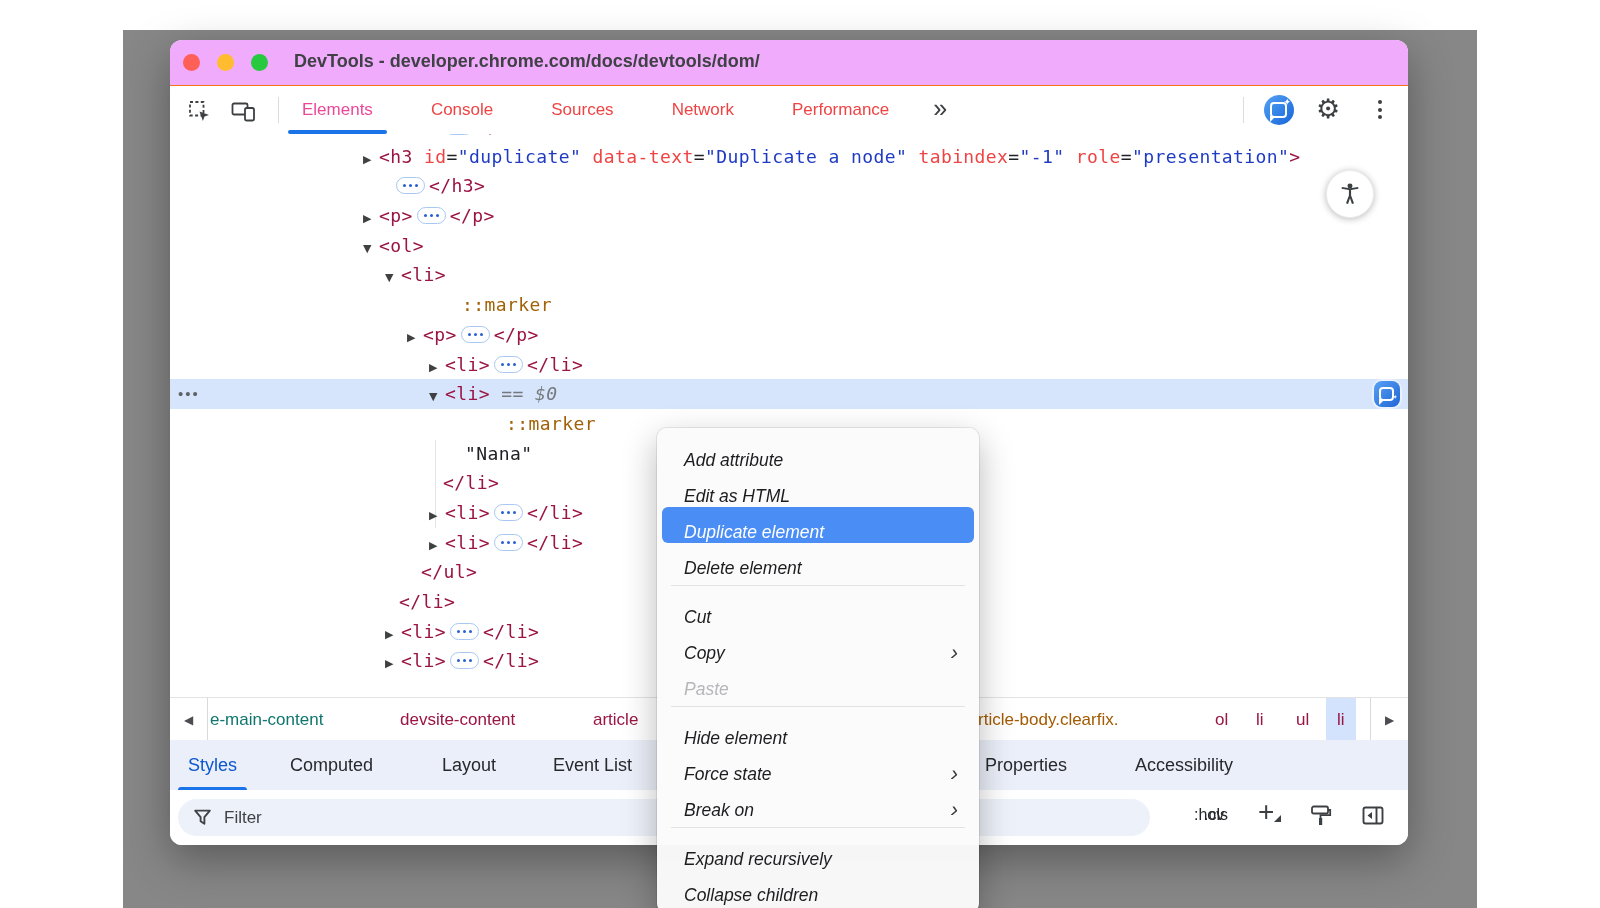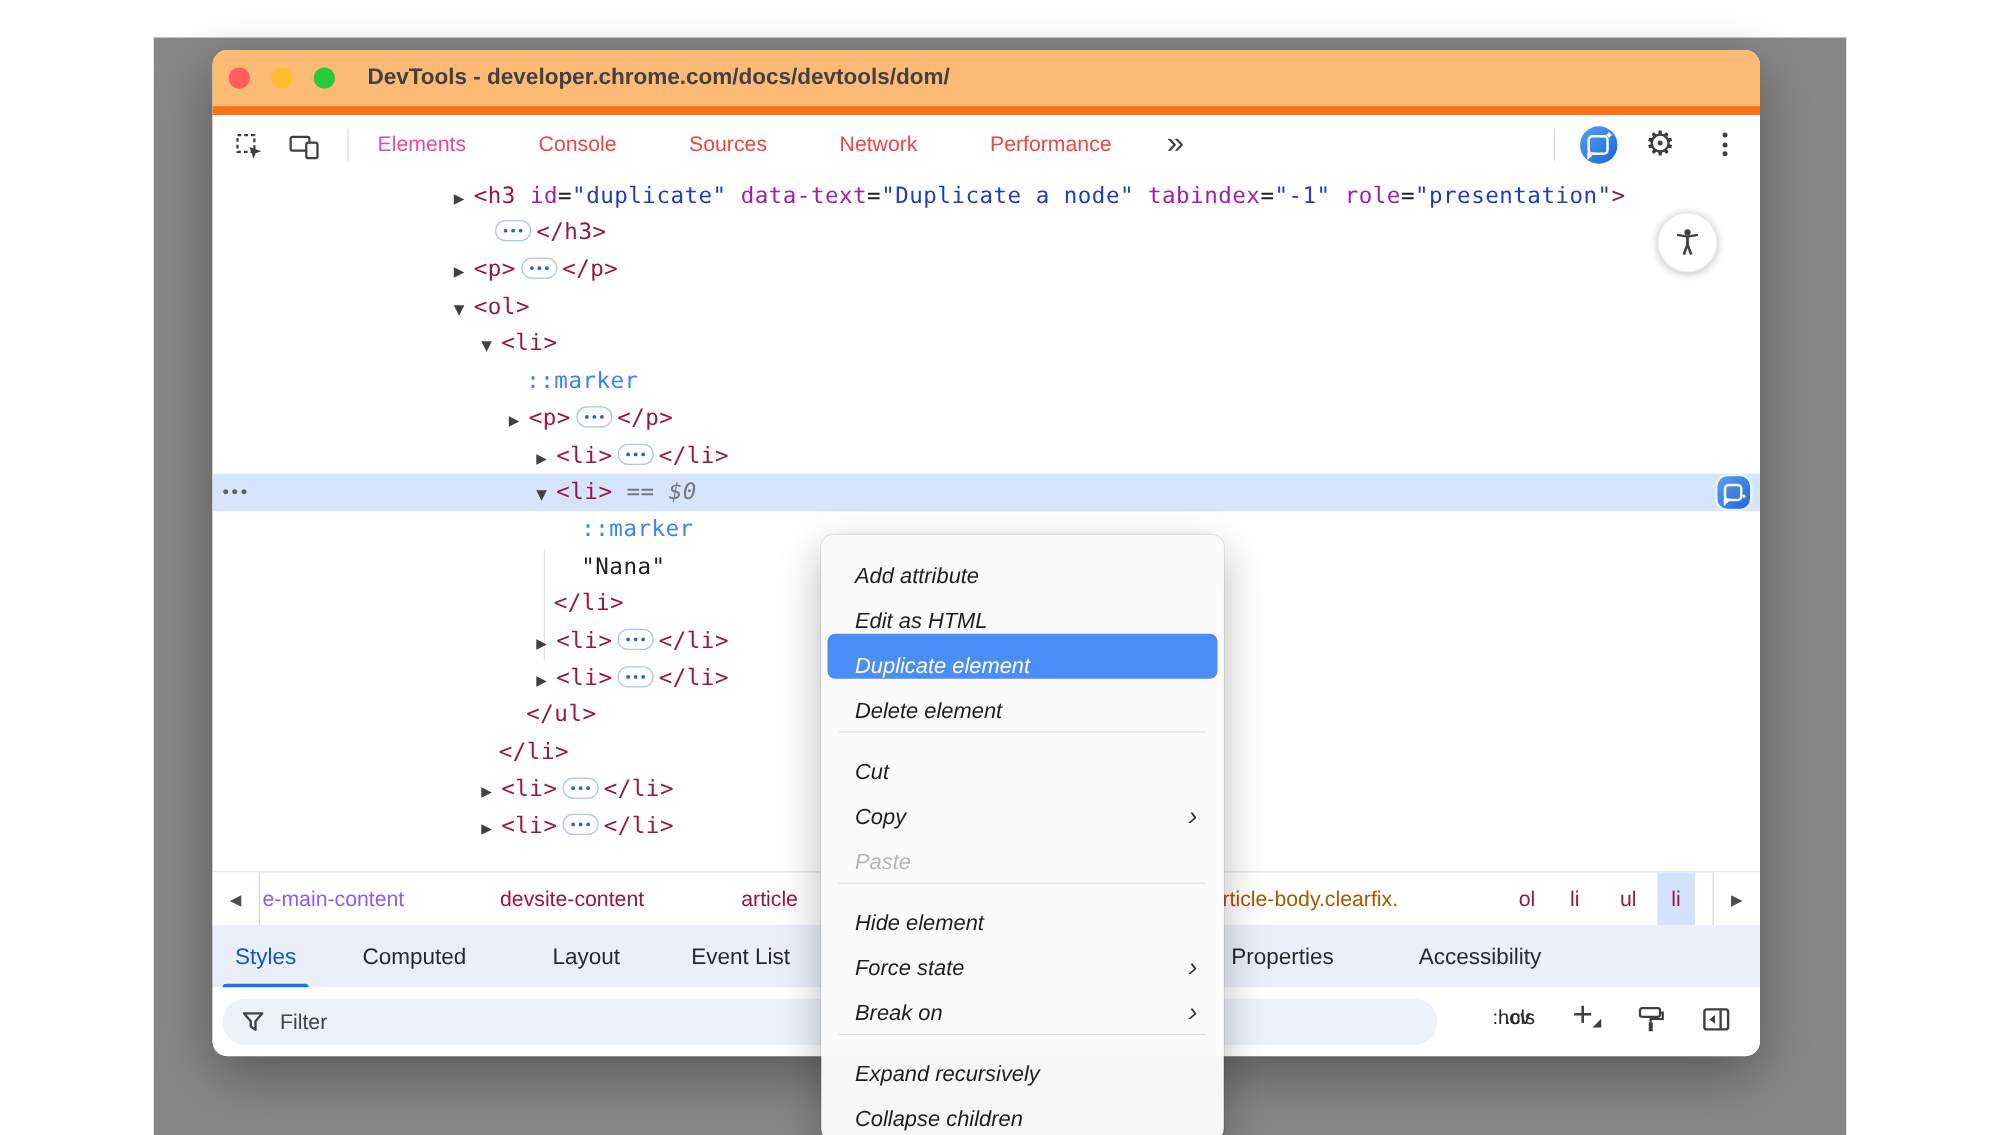--- a/index.html
+++ b/index.html
@@ -5,21 +5,21 @@
   html,body{margin:0;padding:0;}
   #stage{position:relative;width:1600px;height:908px;background:#ffffff;overflow:hidden;
          font-family:"Liberation Sans",sans-serif;-webkit-font-smoothing:antialiased;}
   .backdrop{position:absolute;left:123px;top:30px;width:1354px;height:878px;background:#878787;}
 
   
   .window{position:absolute;left:170px;top:40px;width:1238px;height:805px;background:#fff;
           border-radius:12px;box-shadow:0 14px 44px rgba(0,0,0,.34);overflow:hidden;}
 
   
-  .titlebar{position:relative;height:45px;border-bottom:7px solid #f97316;background:#fdba74;}
+  .titlebar{position:relative;height:45px;border-bottom:1px solid #f97316;background:#f0abfc;}
   .light{position:absolute;top:14px;width:17px;height:17px;border-radius:50%;}
   .light.red{left:13px;background:#fe5f57;}
   .light.yellow{left:47px;background:#febc2e;}
   .light.green{left:81px;background:#27c93f;}
   .wtitle{position:absolute;left:124px;top:11px;font-size:18px;font-weight:700;color:#3f4145;white-space:nowrap;}
 
   
   .toolbar{position:relative;height:48px;border-bottom:1px solid #d8dade;background:#fff;}
   .tbicon{position:absolute;top:12px;width:26px;height:26px;display:flex;align-items:center;justify-content:center;}
   .tb-inspect{left:16px;} .tb-device{left:60px;}
@@ -40,22 +40,22 @@
   .kebab{position:absolute;left:1208px;top:14px;display:flex;flex-direction:column;gap:3.5px;}
   .kebab i{width:4px;height:4px;border-radius:50%;background:#3c4043;}
 
   
   .domtree{position:absolute;left:0;top:94px;width:100%;height:563px;overflow:hidden;background:#fff;
            font-family:"DejaVu Sans Mono",monospace;font-size:18px;letter-spacing:.4px;color:#202124;}
   .trow{height:29.7px;line-height:29.7px;white-space:nowrap;position:relative;}
   .trow.clip-top{margin-top:-22px;}
   .trow.sel{background:#d7e5fc;}
   .arr{display:inline-block;width:16px;font-size:11px;color:#3e4042;font-family:"DejaVu Sans",sans-serif;}
-  .tk-t{color:#9a1444;} .tk-a{color:#a21caf;} .tk-e{color:#202124;} .tk-v{color:#1f3bc3;}
-  .tk-ps{color:#3b82f6;} .tk-tx{color:#202124;} .tk-m{color:#75787c;} .tk-mi{color:#75787c;font-style:italic;}
+  .tk-t{color:#9a1444;} .tk-a{color:#ef4444;} .tk-e{color:#202124;} .tk-v{color:#1f3bc3;}
+  .tk-ps{color:#a16207;margin-left:41px;} .tk-tx{color:#202124;} .tk-m{color:#75787c;} .tk-mi{color:#75787c;font-style:italic;}
   .pill{display:inline-block;width:27px;height:15px;border:1.5px solid #a9c7f3;border-radius:9px;
         vertical-align:-2px;margin:0 4px;position:relative;background:#fff;}
   .pill i{position:absolute;top:50%;margin-top:-1.5px;width:3px;height:3px;border-radius:50%;background:#2a5fd1;}
   .pill i:nth-child(1){left:6px;} .pill i:nth-child(2){left:12px;} .pill i:nth-child(3){left:18px;}
   .gutter-dots{position:absolute;left:8px;top:0;color:#5f6368;font-size:15px;letter-spacing:2px;
                font-family:"Liberation Sans",sans-serif;}
   .ai-badge{position:absolute;right:8px;top:2px;width:26px;height:26px;border-radius:8px;
             background:linear-gradient(135deg,#59a0f5,#1f66d6);box-shadow:0 0 0 2px #eaf1fd;}
   .ai-badge .bub{left:5px;top:6px;width:11px;height:10px;}
   .ai-badge .spark{font-size:8px;right:2px;top:1px;}
@@ -63,21 +63,21 @@
   .a11y-btn{position:absolute;left:1156px;top:36px;width:46px;height:46px;border-radius:50%;background:#fff;
             border:1px solid #ededed;box-shadow:0 1px 7px rgba(0,0,0,.28);display:flex;align-items:center;justify-content:center;}
 
   
   .crumbbar{position:absolute;left:0;top:657px;width:100%;height:43px;background:#fff;border-top:1px solid #e3e3e3;}
   .cr-scroll{position:absolute;top:0;width:37px;height:100%;background:#fff;display:flex;align-items:center;
              justify-content:center;color:#4b4d51;font-size:12px;}
   .cr-scroll.left{left:0;border-right:1px solid #d9d9d9;}
   .cr-scroll.right{right:0;border-left:1px solid #d9d9d9;}
   .crumb{position:absolute;top:0;height:100%;display:flex;align-items:center;font-size:17px;white-space:nowrap;}
-  .k-plain{color:#8b5cf6;} .k-node{color:#9a1444;} .k-cls{color:#a35a00;}
+  .k-plain{color:#0f766e;} .k-node{color:#9a1444;} .k-cls{color:#a35a00;}
   .crumb.sel{background:#d3e3fd;padding:0 11px;}
 
   
   .sidetabs{position:absolute;left:0;top:700px;width:100%;height:50px;background:#ebeff9;padding-left:24px;}
   .stab{position:absolute;top:0;height:100%;display:flex;align-items:center;font-size:18px;color:#28292d;
         font-weight:500;white-space:nowrap;}
   .stab.sel{color:#0b57d0;}
   .stab .underline{display:none;}
   .stab.sel .underline{display:block;position:absolute;left:-10px;right:-10px;bottom:0;height:3.5px;
         background:#1a73e8;border-radius:3px 3px 0 0;}

